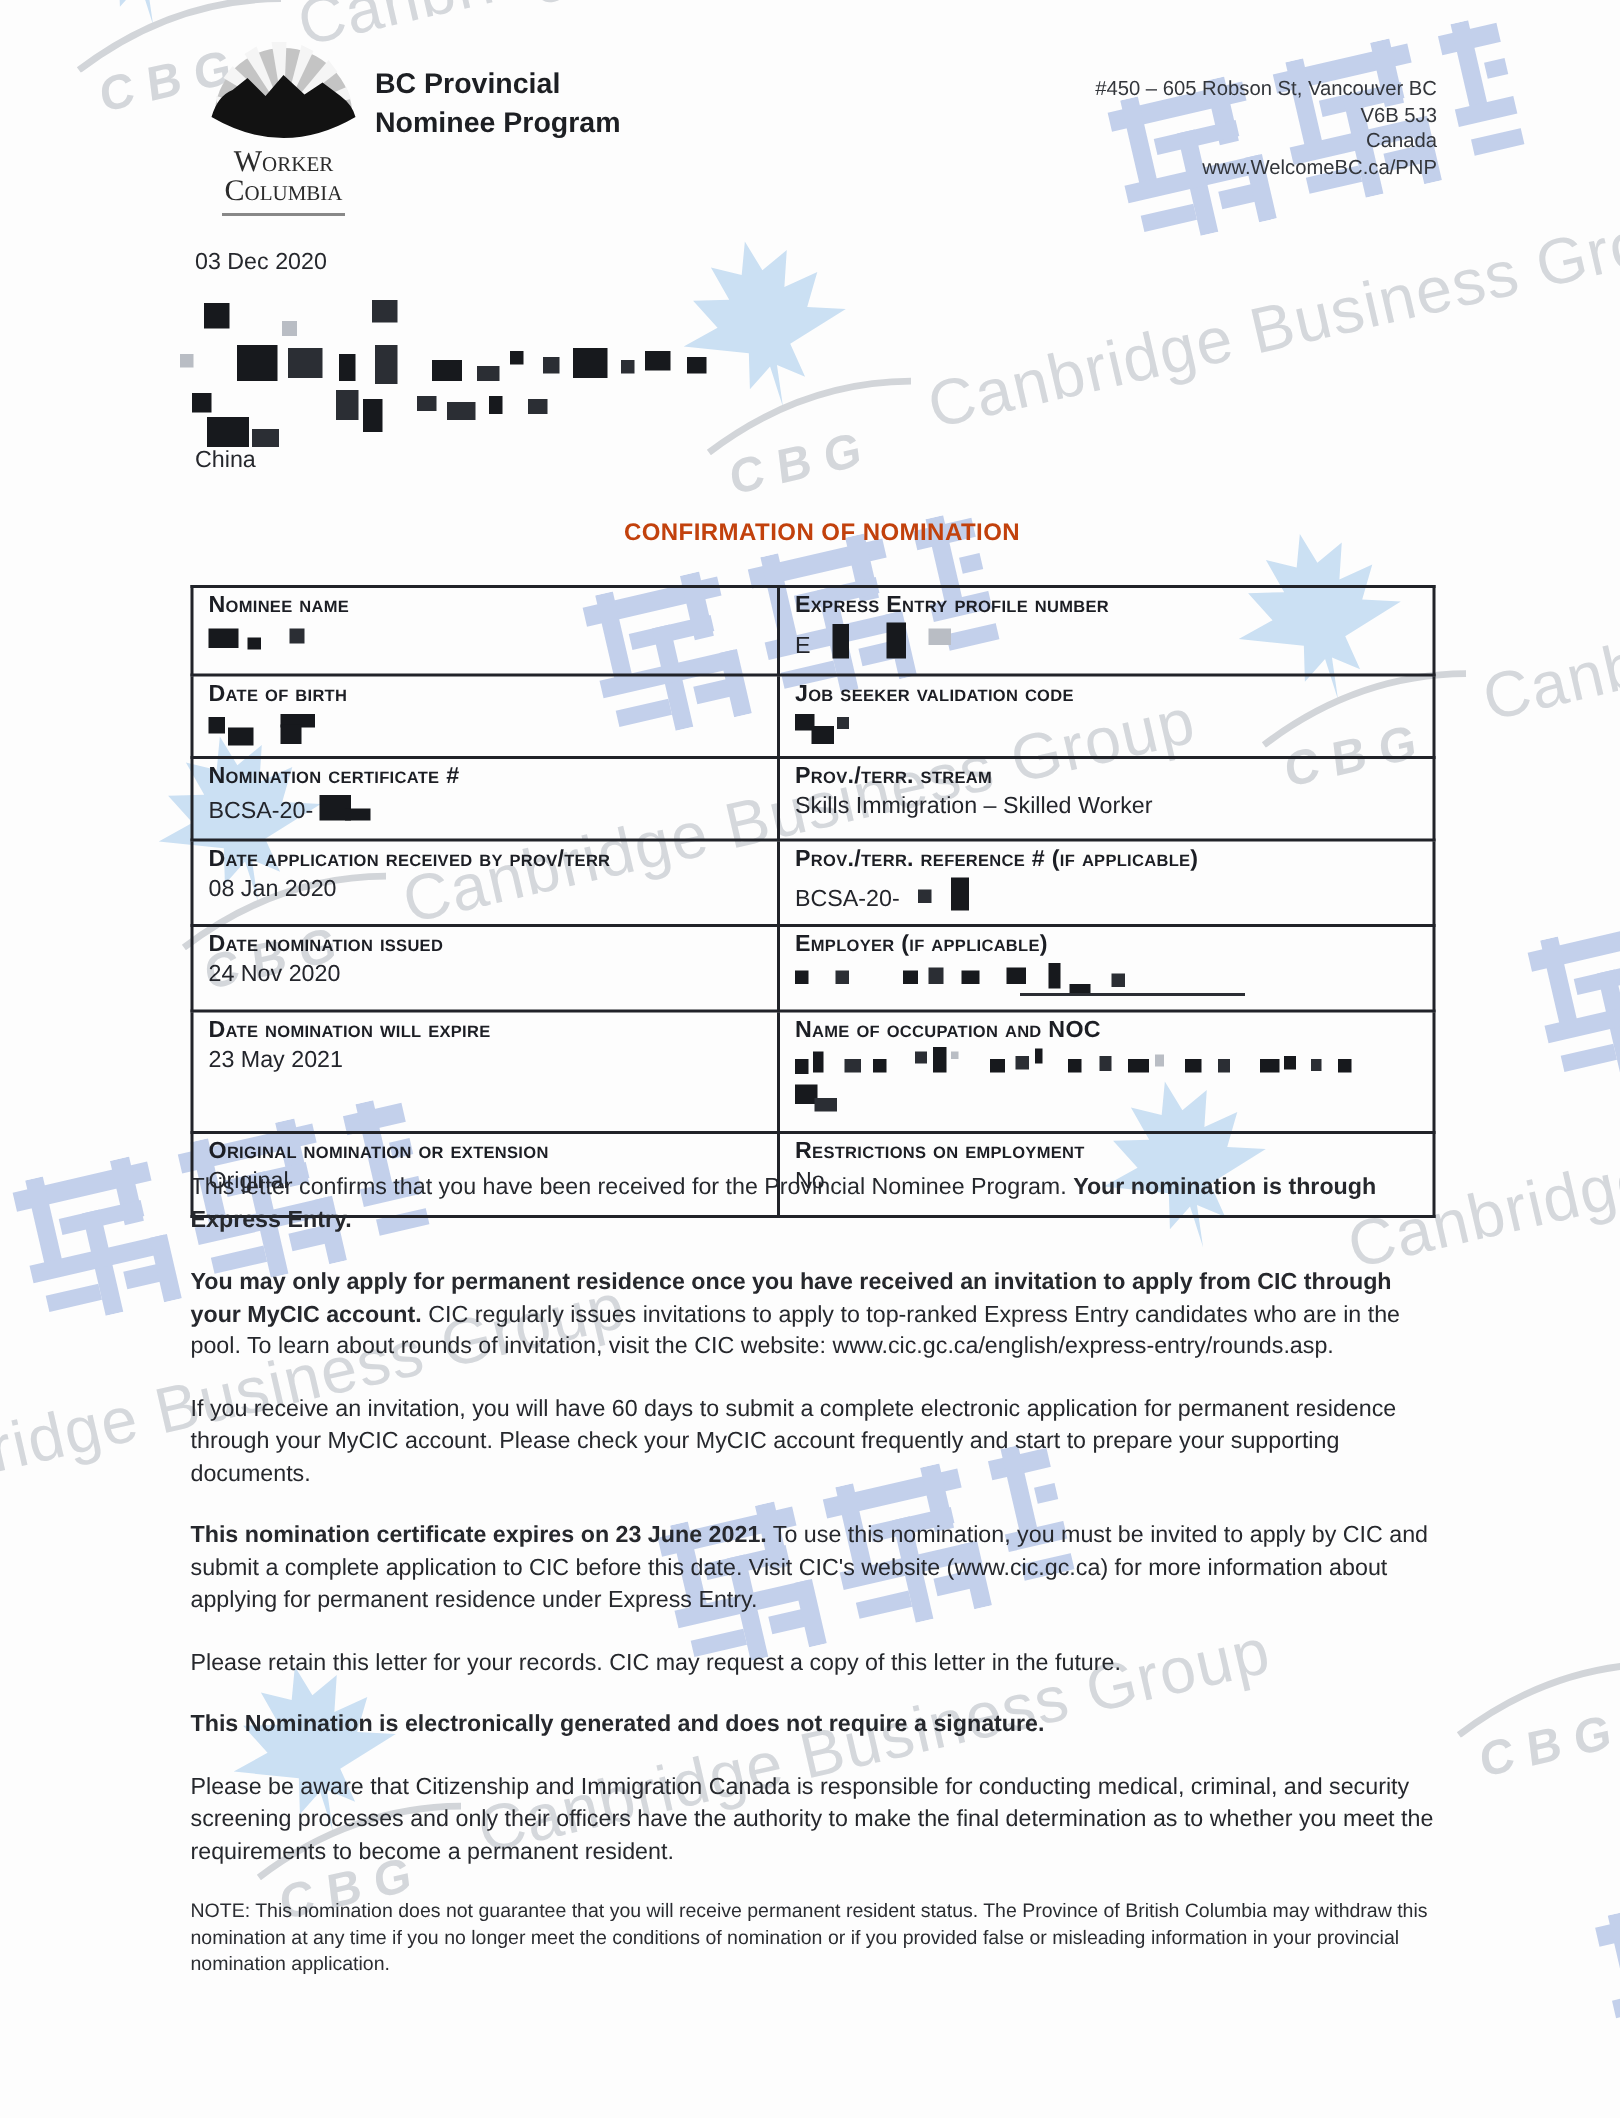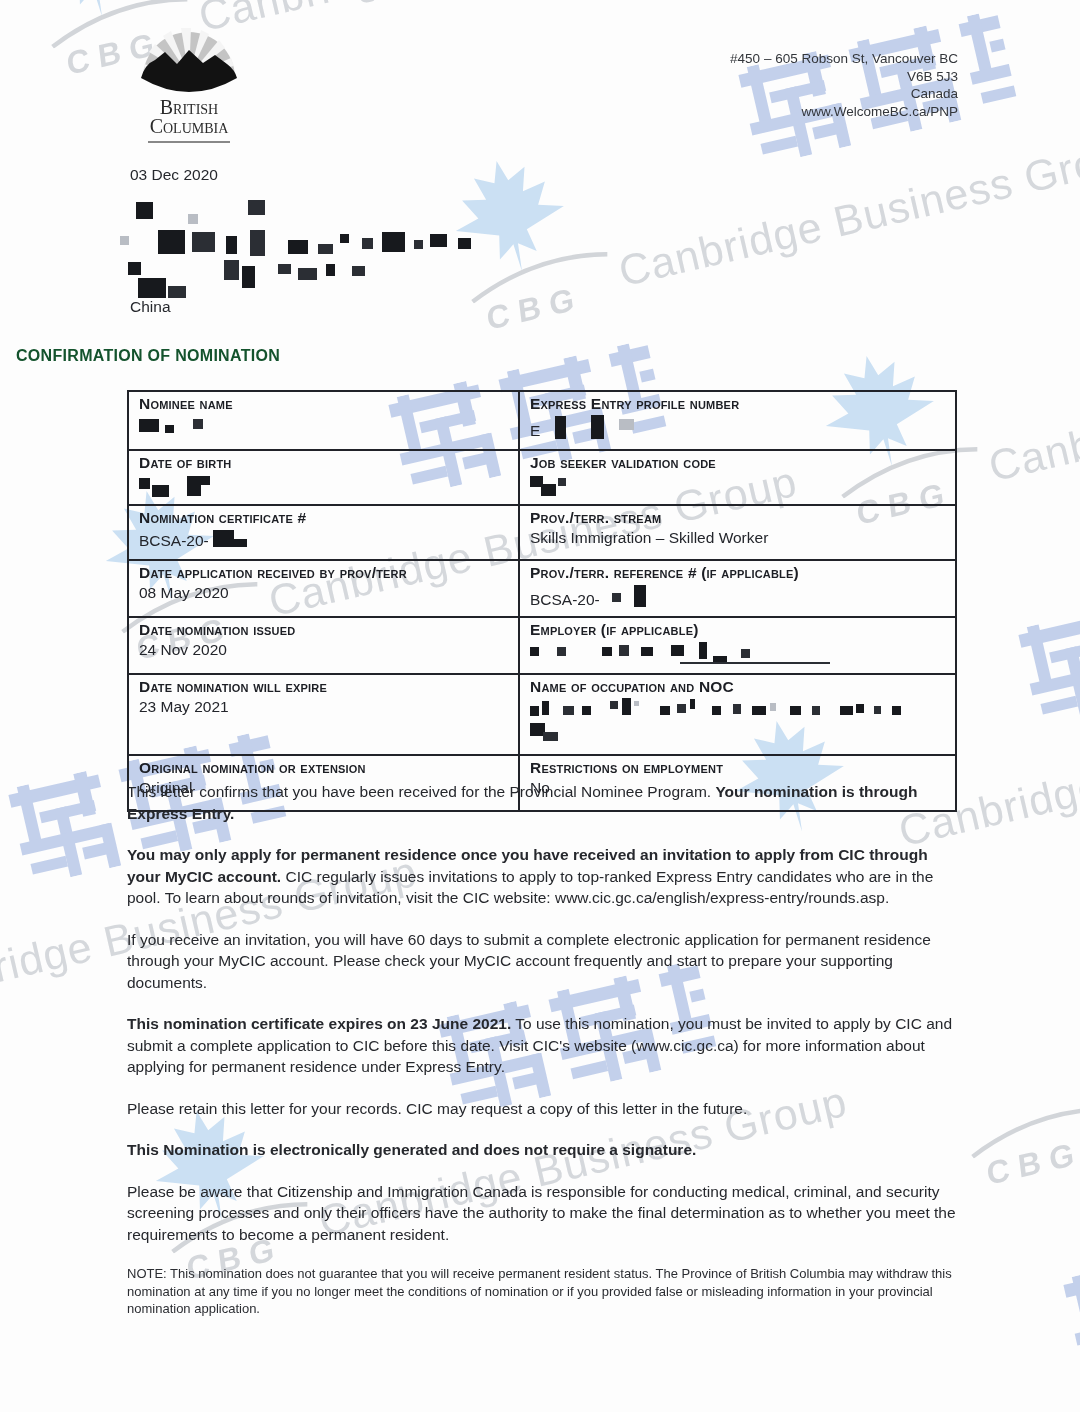--- a/index.html
+++ b/index.html
@@ -22,22 +22,22 @@
   .logo-name{display:inline-block;font-family:"Liberation Serif",serif;font-variant:small-caps;
              font-size:20px;line-height:19px;color:#2b2b2b;border-bottom:2px solid #888;padding:2px 2px 5px}
   .prog{position:absolute;left:250px;top:44px;font-size:19px;font-weight:bold;line-height:26px;color:#1d1f23}
   .ministry{position:absolute;right:122px;top:50px;text-align:right;font-size:13.5px;line-height:17.5px;color:#33363b}
   
   .date{position:absolute;left:130px;top:166px;font-size:15.5px}
   .addr{position:absolute;left:128px;top:200px;width:352px;height:100px}
   .blk i{position:absolute;display:block;background:#17191d}
   .blk i.md{background:#2b2e34}.blk i.lg{background:#b9bdc4}
   .country{position:absolute;left:130px;top:298px;font-size:15.5px}
-  .doc-title{position:absolute;left:16px;right:0;top:347px;font-weight:bold;
-             font-size:16px;letter-spacing:.3px;color:#14532d}
+  .doc-title{position:absolute;left:16px;right:0;top:347px;text-align:center;font-weight:bold;
+             font-size:16px;letter-spacing:.3px;color:#c2410c}
   
   .nom-table{position:absolute;left:127px;top:390px;width:828px;border-collapse:collapse;table-layout:fixed}
   .nom-table td{border:2px solid #212329;vertical-align:top;padding:3px 10px 4px}
   .lbl{font-variant:small-caps;font-weight:bold;font-size:15.5px;letter-spacing:.2px;color:#1c1e24}
   .val{font-size:15.5px;margin-top:2px;color:#23252b}
   .rd{position:relative;display:inline-block;vertical-align:text-bottom}
   
   .bodycopy{position:absolute;left:127px;top:781px;width:830px;font-size:15.5px;line-height:21.5px;color:#26282d}
   .bodycopy p{margin:0 0 20px}
   .bodycopy a{color:#26282d;cursor:pointer}
@@ -208,25 +208,29 @@
           <path d="M58 70 L18 46 L24 38 Z"></path>
         <path d="M58 70 L32 30 L40 25 Z"></path>
           <path d="M58 70 L50 22 L60 22 Z"></path>
         <path d="M58 70 L70 24 L78 28 Z"></path>
           <path d="M58 70 L88 34 L94 42 Z"></path>
         <path d="M58 70 L100 52 L103 60 Z"></path>
       </g>
       <path d="M10 72 Q14 58 24 54 L34 46 L46 58 L58 44 L72 57 L84 49 L96 58 Q104 64 106 72 Q82 86 58 86 Q34 86 10 72 Z" fill="#121212"></path>
     </svg>
     <div class="logo-name">
-      <span>British</span><br>
+      <span>Worker</span><br>
       <span>Columbia</span>
     </div>
   </div>
 
+  <div class="prog">
+    <div>BC Provincial</div>
+    <div>Nominee Program</div>
+  </div>
 
   <div class="ministry">
     <div>#450 – 605 Robson St, Vancouver BC</div>
     <div>V6B 5J3</div>
     <div>Canada</div>
     <div>www.WelcomeBC.ca/PNP</div>
   </div>
 
   <div class="date">03 Dec 2020</div>
 
@@ -294,21 +298,21 @@
         <div class="val"><span>BCSA-20-</span> <span class="rd blk" style="width:44px;height:20px"><i style="left:0;top:1px;width:21px;height:17px"></i><i style="left:17px;top:10px;width:17px;height:8px"></i></span></div>
       </td>
       <td>
         <div class="lbl">Prov./terr. stream</div>
         <div class="val">Skills Immigration – Skilled Worker</div>
       </td>
     </tr>
     <tr>
       <td style="height:48px">
         <div class="lbl">Date application received by prov/terr</div>
-        <div class="val">08 May 2020</div>
+        <div class="val">08 Jan 2020</div>
       </td>
       <td>
         <div class="lbl">Prov./terr. reference # (if applicable)</div>
         <div class="val"><span>BCSA-20-</span> <span class="rd blk" style="width:60px;height:24px"><i style="left:8px;top:9px;width:9px;height:9px" class="md"></i><i style="left:30px;top:1px;width:12px;height:22px"></i></span></div>
       </td>
     </tr>
     <tr>
       <td style="height:48px">
         <div class="lbl">Date nomination issued</div>
         <div class="val">24 Nov 2020</div>

